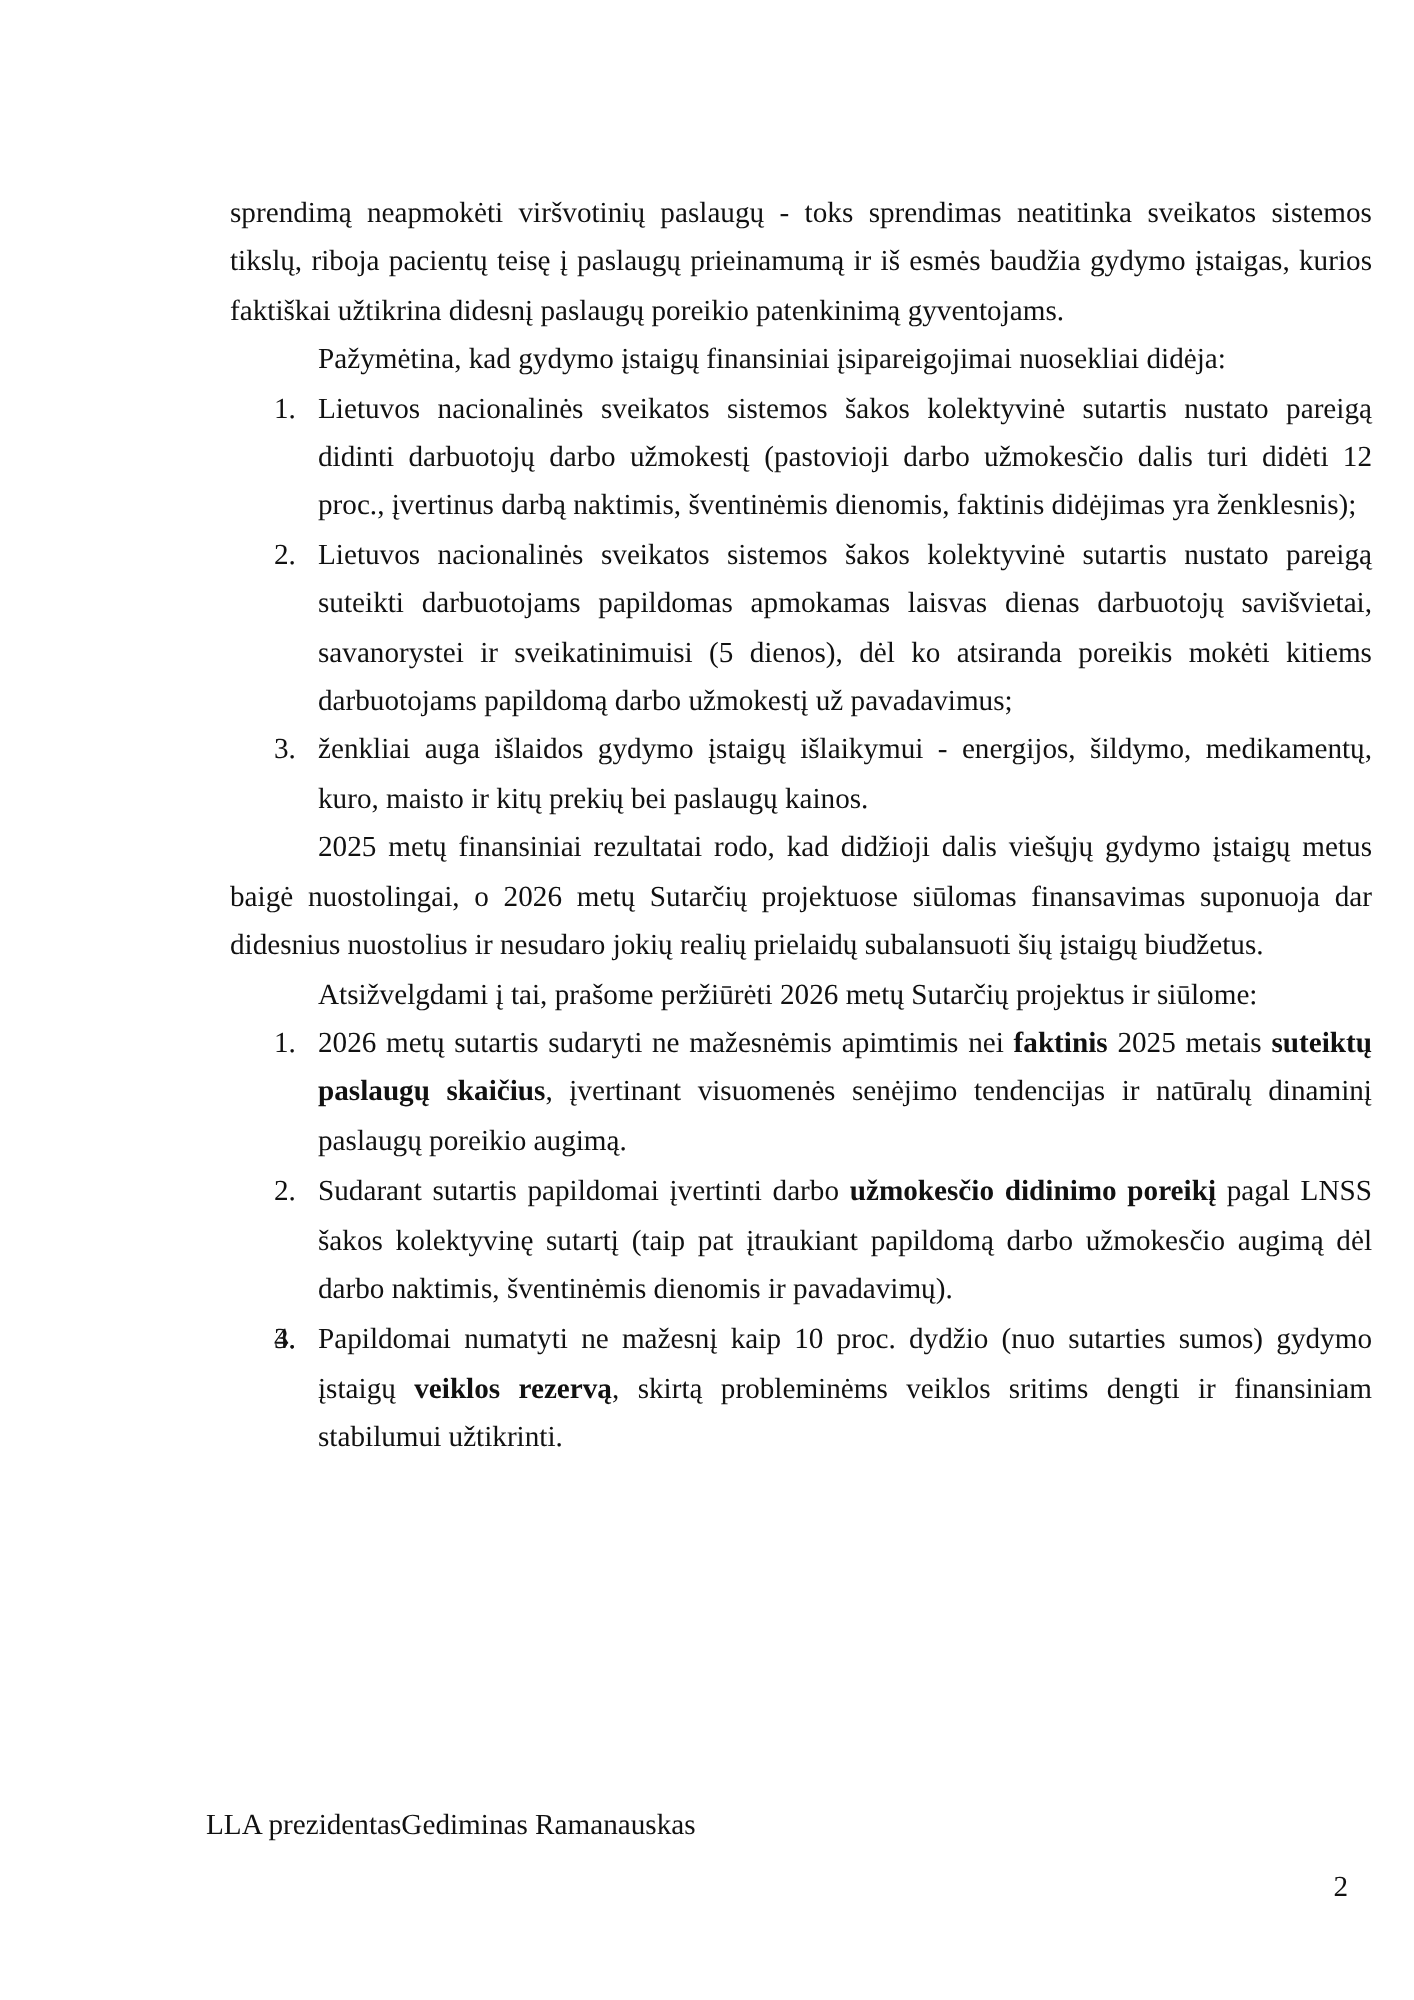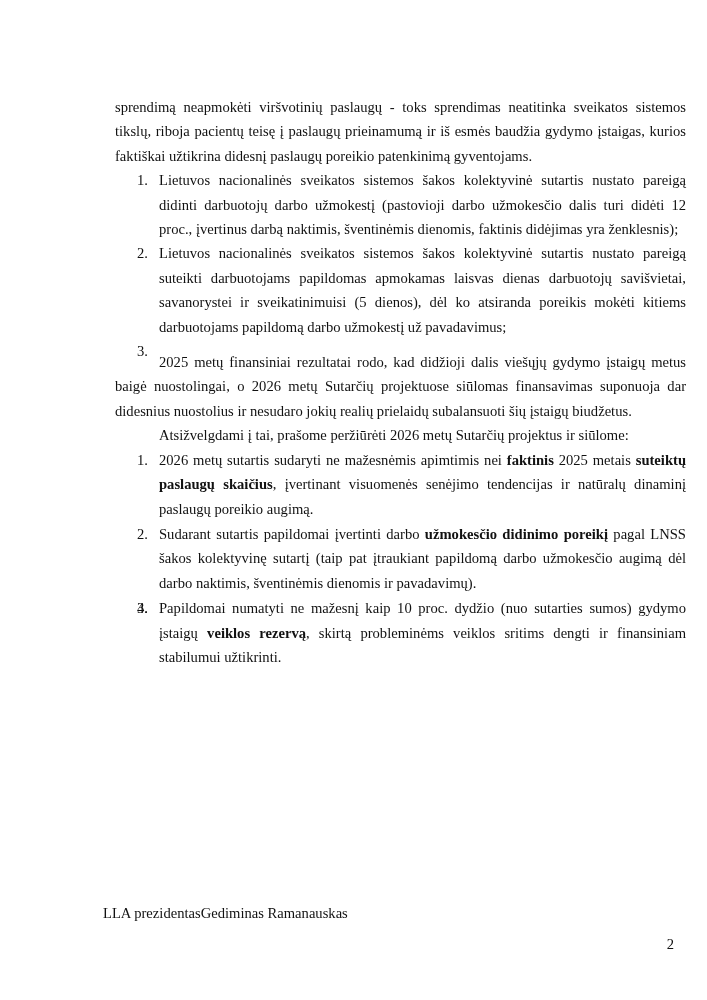--- a/index.html
+++ b/index.html
@@ -24,21 +24,20 @@
       width: 571px;
     }
     p {
       margin: 0;
       text-align: justify;
     }
     .indent {
       text-indent: 44px;
     }
     .gap-top {
-      margin-top: 11px;
     }
     ol {
       margin: 0;
       padding: 0;
       list-style: none;
     }
     ol li {
       position: relative;
       padding-left: 44px;
       text-align: justify;
@@ -65,32 +64,34 @@
       position: absolute;
       right: 33px;
       top: 932px;
     }
   </style>
 </head>
 <body>
 
 <div class="page">
   <p>sprendimą neapmokėti viršvotinių paslaugų - toks sprendimas neatitinka sveikatos sistemos tikslų, riboja pacientų teisę į paslaugų prieinamumą ir iš esmės baudžia gydymo įstaigas, kurios faktiškai užtikrina didesnį paslaugų poreikio patenkinimą gyventojams.</p>
+  <p class="indent">Pažymėtina, kad gydymo įstaigų finansiniai įsipareigojimai nuosekliai didėja:</p>
 
   <ol>
     <li>
       <span class="num">1.</span>
       <span>Lietuvos nacionalinės sveikatos sistemos šakos kolektyvinė sutartis nustato pareigą didinti darbuotojų darbo užmokestį (pastovioji darbo užmokesčio dalis turi didėti 12 proc., įvertinus darbą naktimis, šventinėmis dienomis, faktinis didėjimas yra ženklesnis);</span>
     </li>
     <li>
       <span class="num">2.</span>
       <span>Lietuvos nacionalinės sveikatos sistemos šakos kolektyvinė sutartis nustato pareigą suteikti darbuotojams papildomas apmokamas laisvas dienas darbuotojų savišvietai, savanorystei ir sveikatinimuisi (5 dienos), dėl ko  atsiranda poreikis mokėti kitiems darbuotojams papildomą darbo užmokestį už pavadavimus;</span>
     </li>
     <li>
       <span class="num">3.</span>
+      <span>ženkliai auga išlaidos gydymo įstaigų išlaikymui - energijos, šildymo, medikamentų, kuro, maisto ir kitų prekių bei paslaugų kainos.</span>
     </li>
   </ol>
 
   <p class="indent gap-top">2025 metų finansiniai rezultatai rodo, kad didžioji dalis viešųjų gydymo įstaigų metus baigė nuostolingai, o 2026 metų Sutarčių projektuose siūlomas finansavimas suponuoja dar didesnius nuostolius ir nesudaro jokių realių prielaidų subalansuoti šių įstaigų biudžetus.</p>
   <p class="indent">Atsižvelgdami į tai, prašome peržiūrėti 2026 metų Sutarčių projektus ir siūlome:</p>
 
   <ol class="spaced">
     <li>
       <span class="num">1.</span>
       <span><span>2026 metų sutartis sudaryti ne mažesnėmis apimtimis nei </span><b>faktinis</b><span> 2025 metais </span><b>suteiktų paslaugų skaičius</b><span>, įvertinant visuomenės senėjimo tendencijas ir natūralų dinaminį paslaugų poreikio augimą.</span></span>

